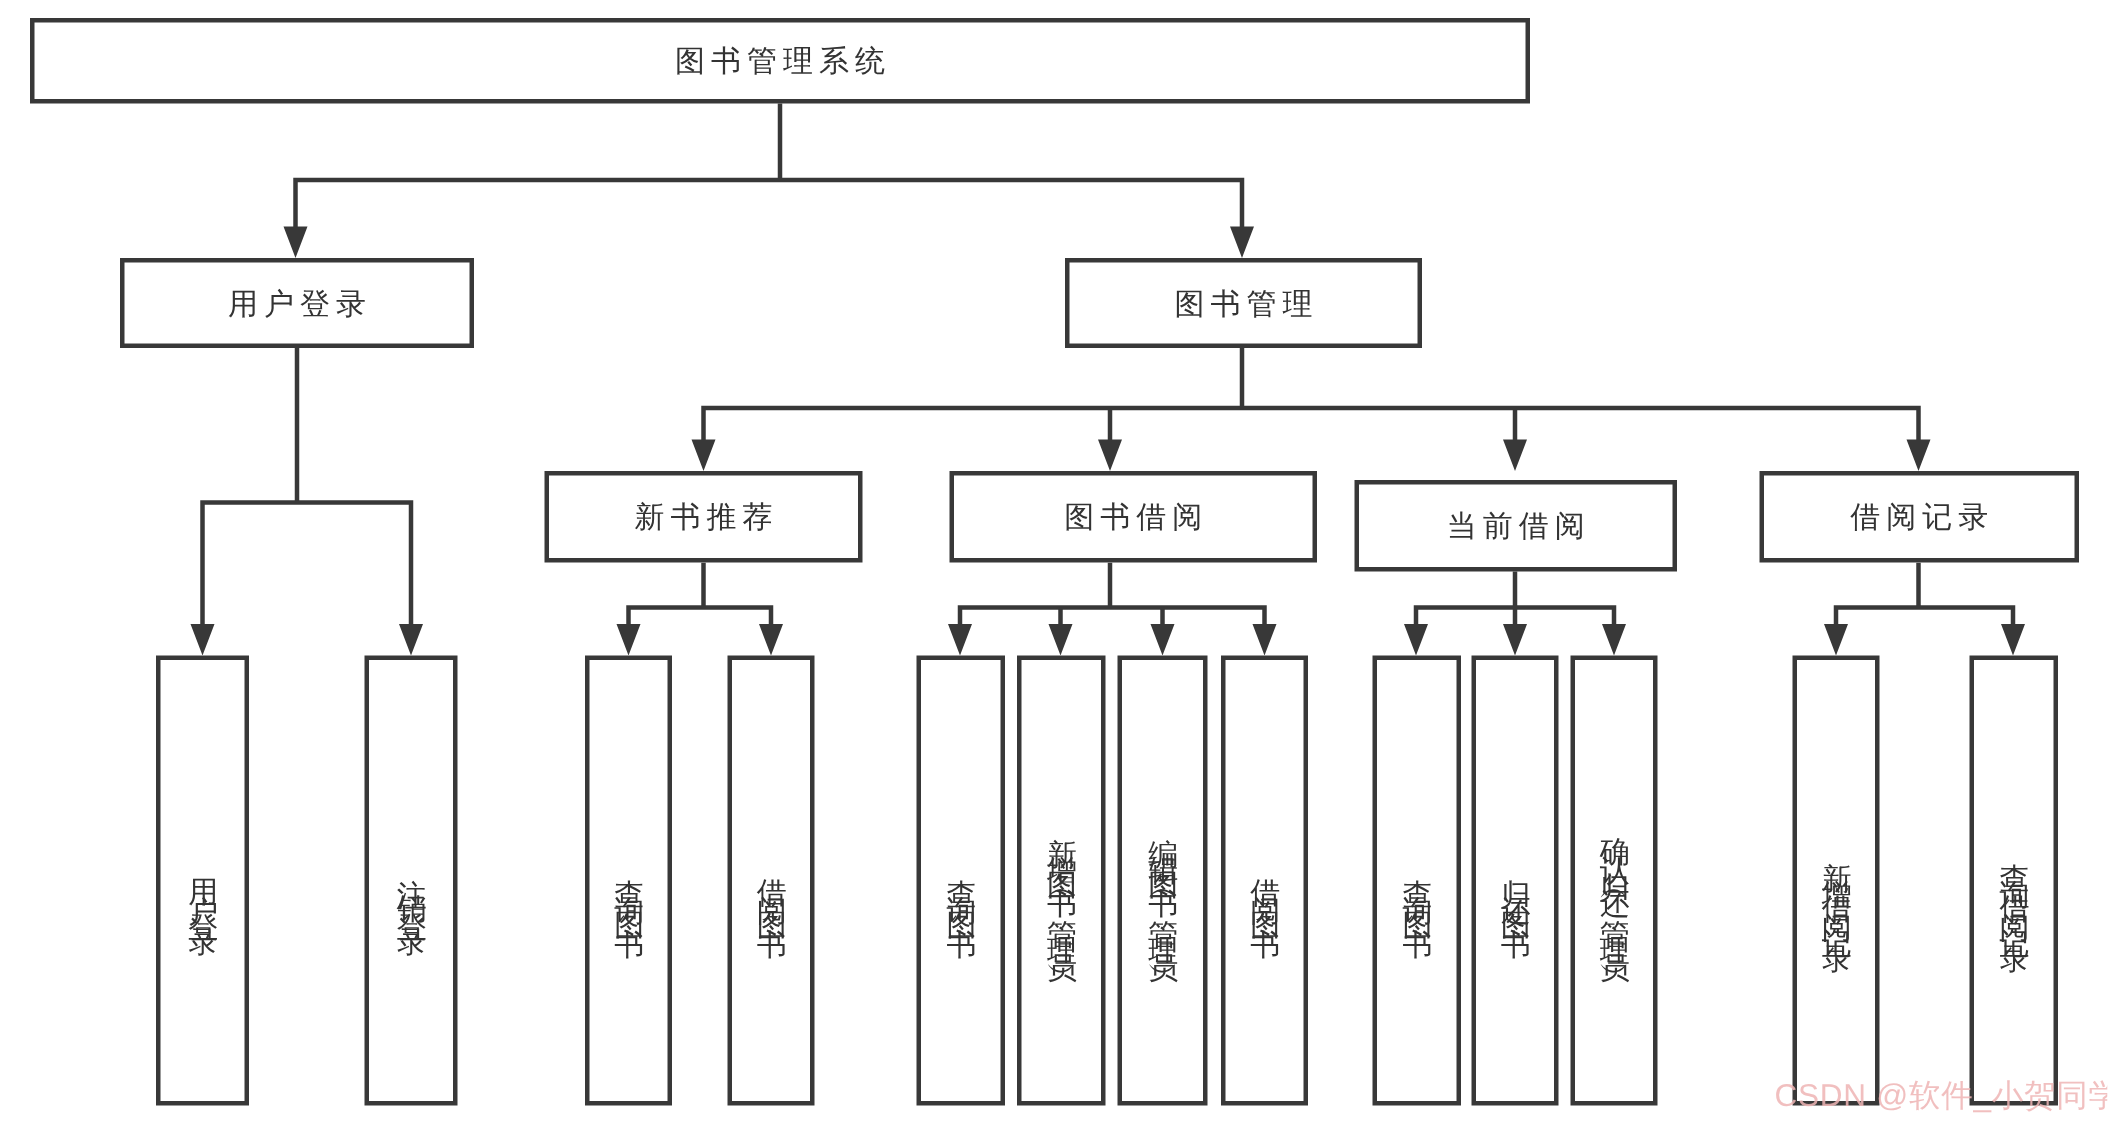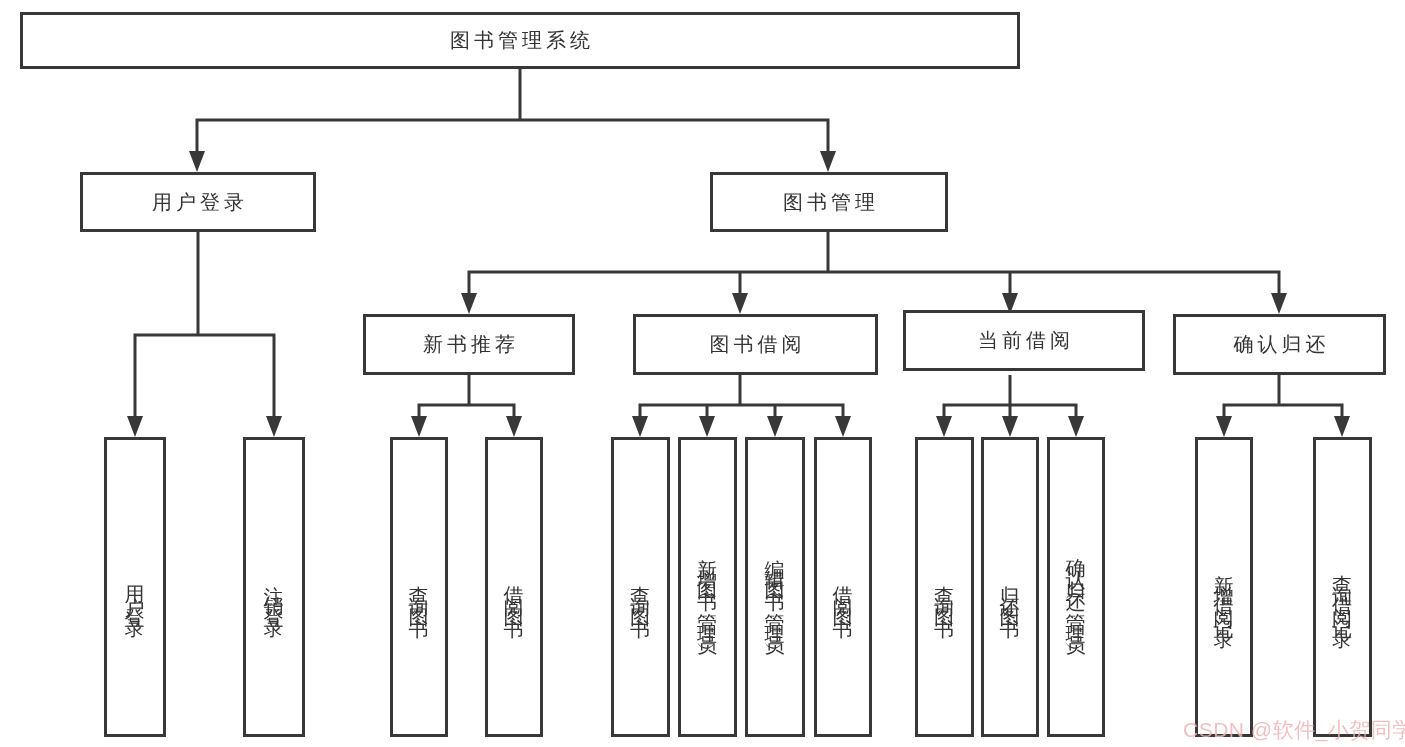--- a/index.html
+++ b/index.html
@@ -86,25 +86,25 @@
   <div class="box h" style="left:363px;top:314px;width:212px;height:61px">
     <span>新书推荐</span>
   </div>
 
   <div class="box h" style="left:710px;top:172px;width:238px;height:60px">
     <span>图书管理</span>
   </div>
   <div class="box h" style="left:633px;top:314px;width:245px;height:61px">
     <span>图书借阅</span>
   </div>
-  <div class="box h" style="left:903px;top:310px;width:242px;height:61px">
+  <div class="box h" style="left:903px;top:320px;width:215px;height:61px">
     <span>当前借阅</span>
   </div>
   <div class="box h" style="left:1173px;top:314px;width:213px;height:61px">
-    <span>确认归还</span>
+    <span>借阅记录</span>
   </div>
 
   <div class="box v" style="left:104px;top:437px;width:62px;height:300px">
     <span>用户登录</span>
   </div>
   <div class="box v" style="left:243px;top:437px;width:62px;height:300px">
     <span>注销登录</span>
   </div>
 
   <div class="box v" style="left:390px;top:437px;width:58px;height:300px">

